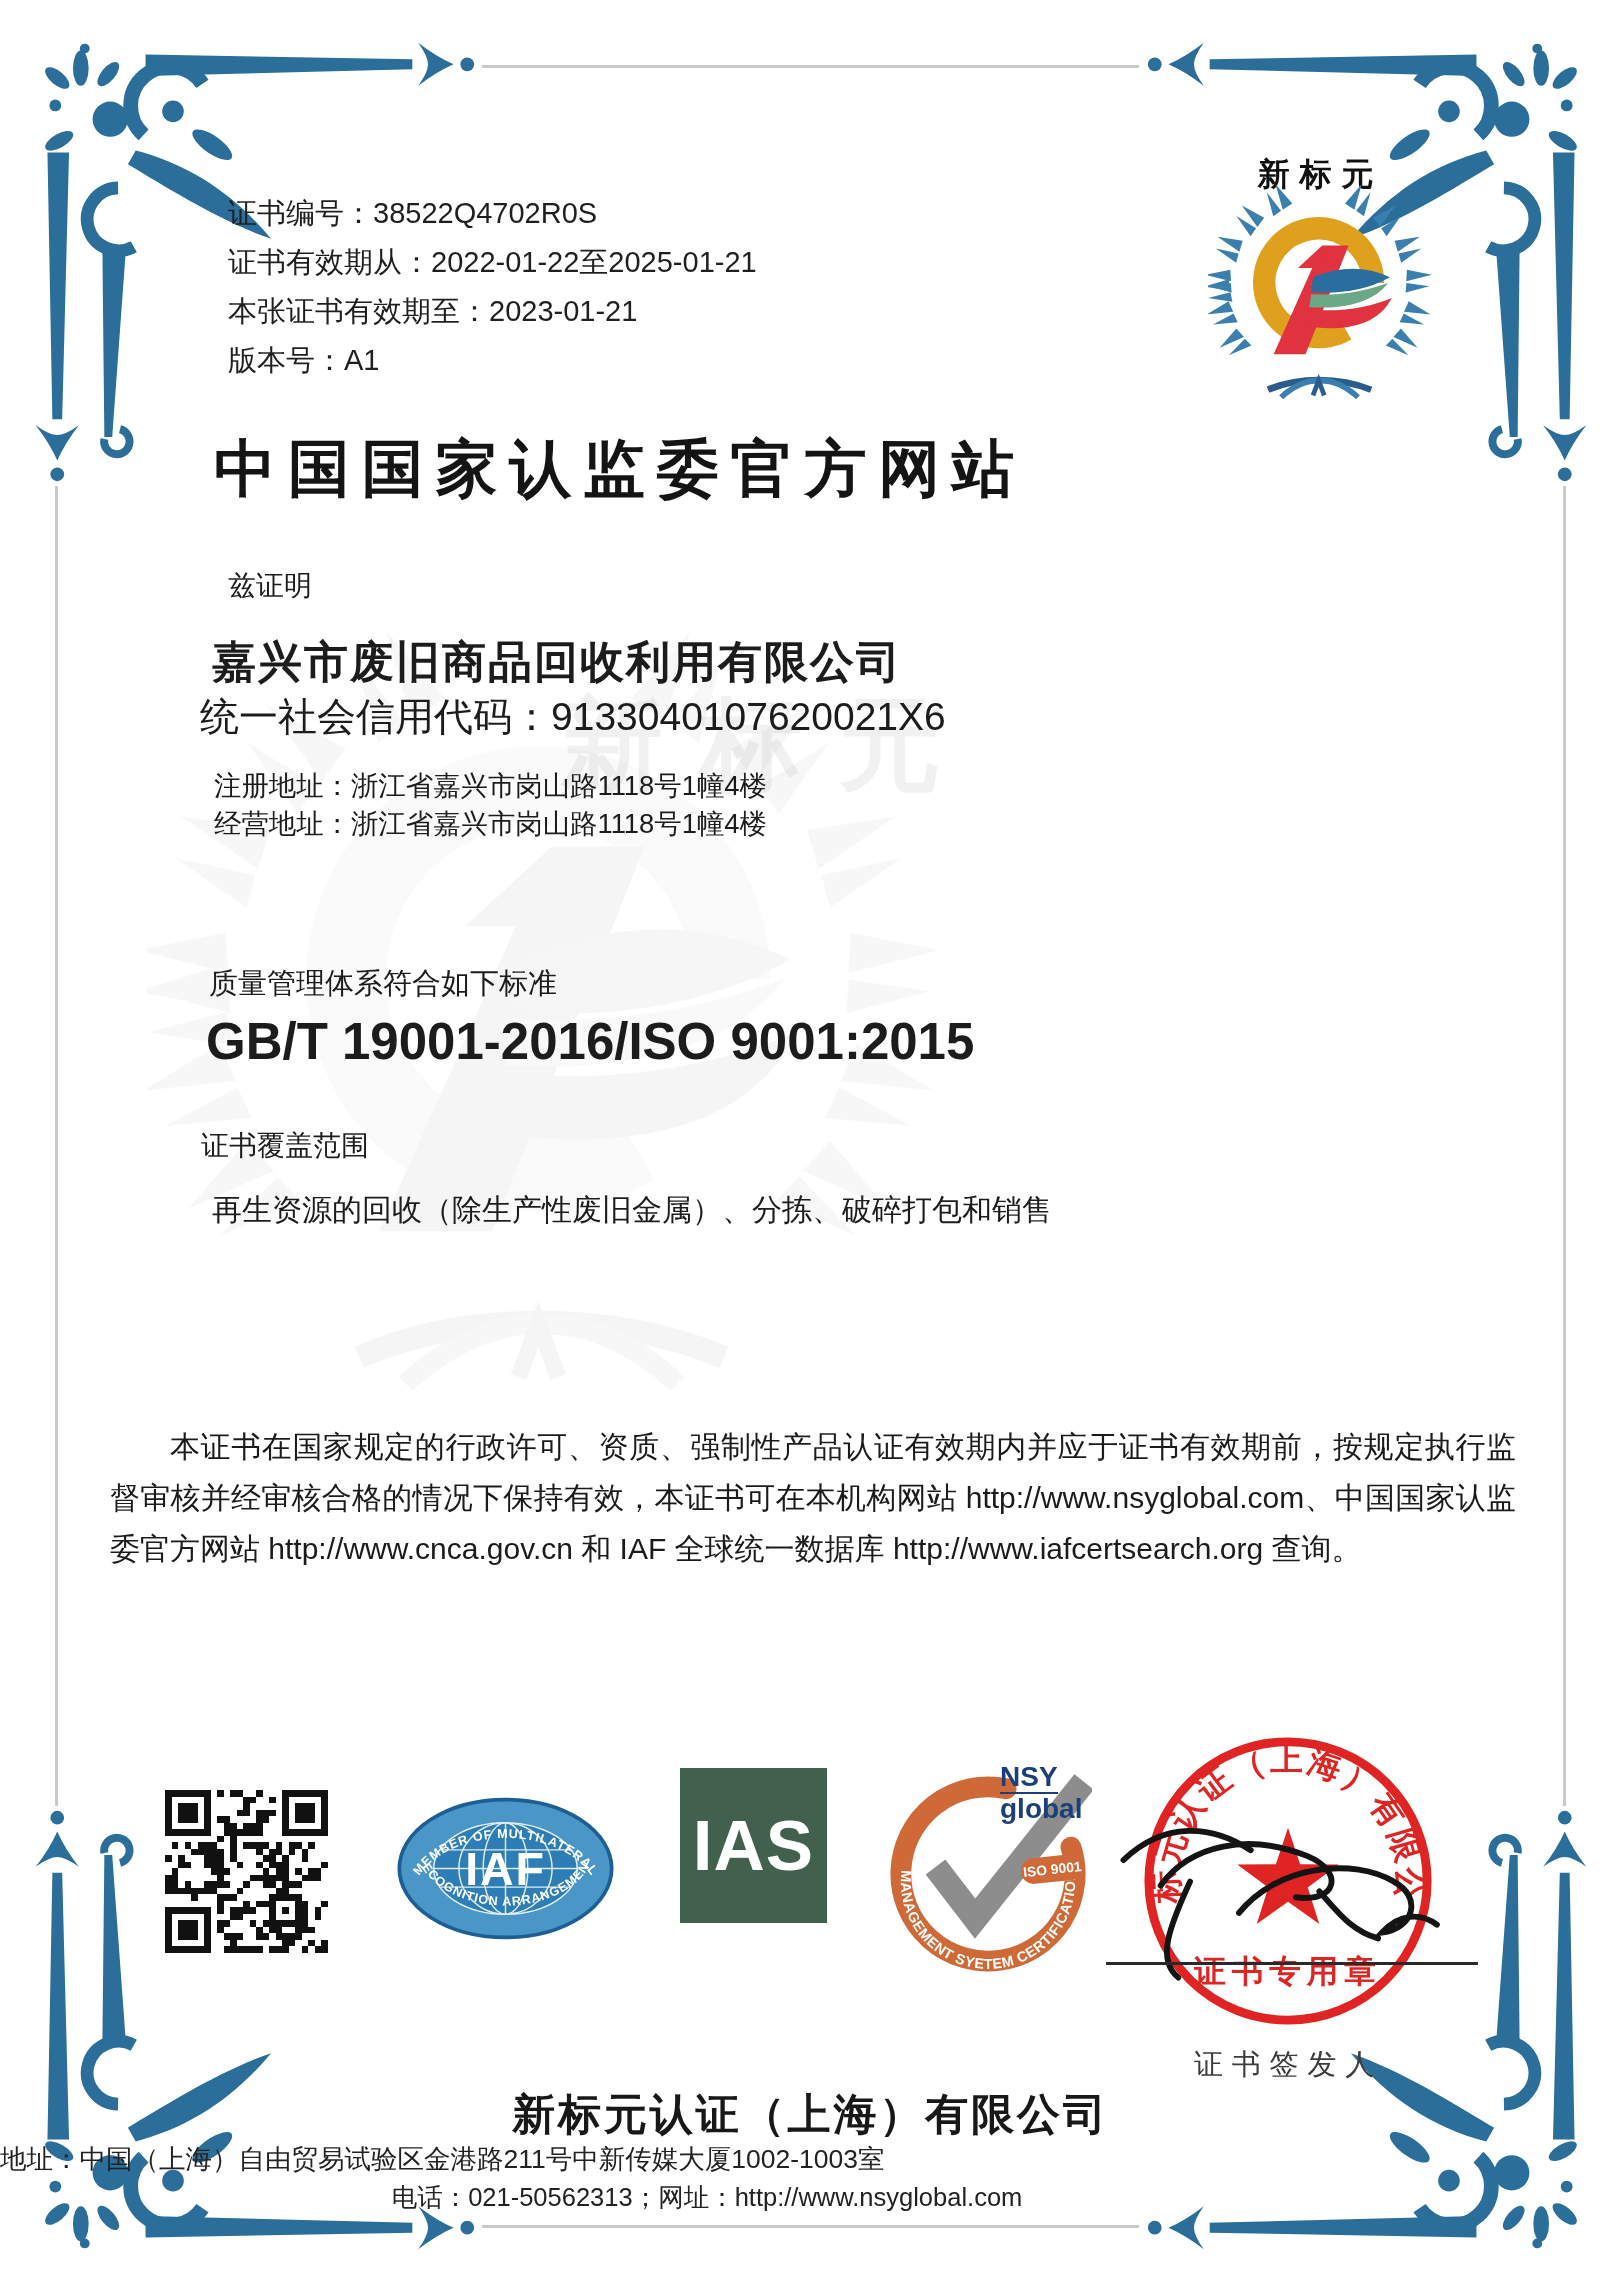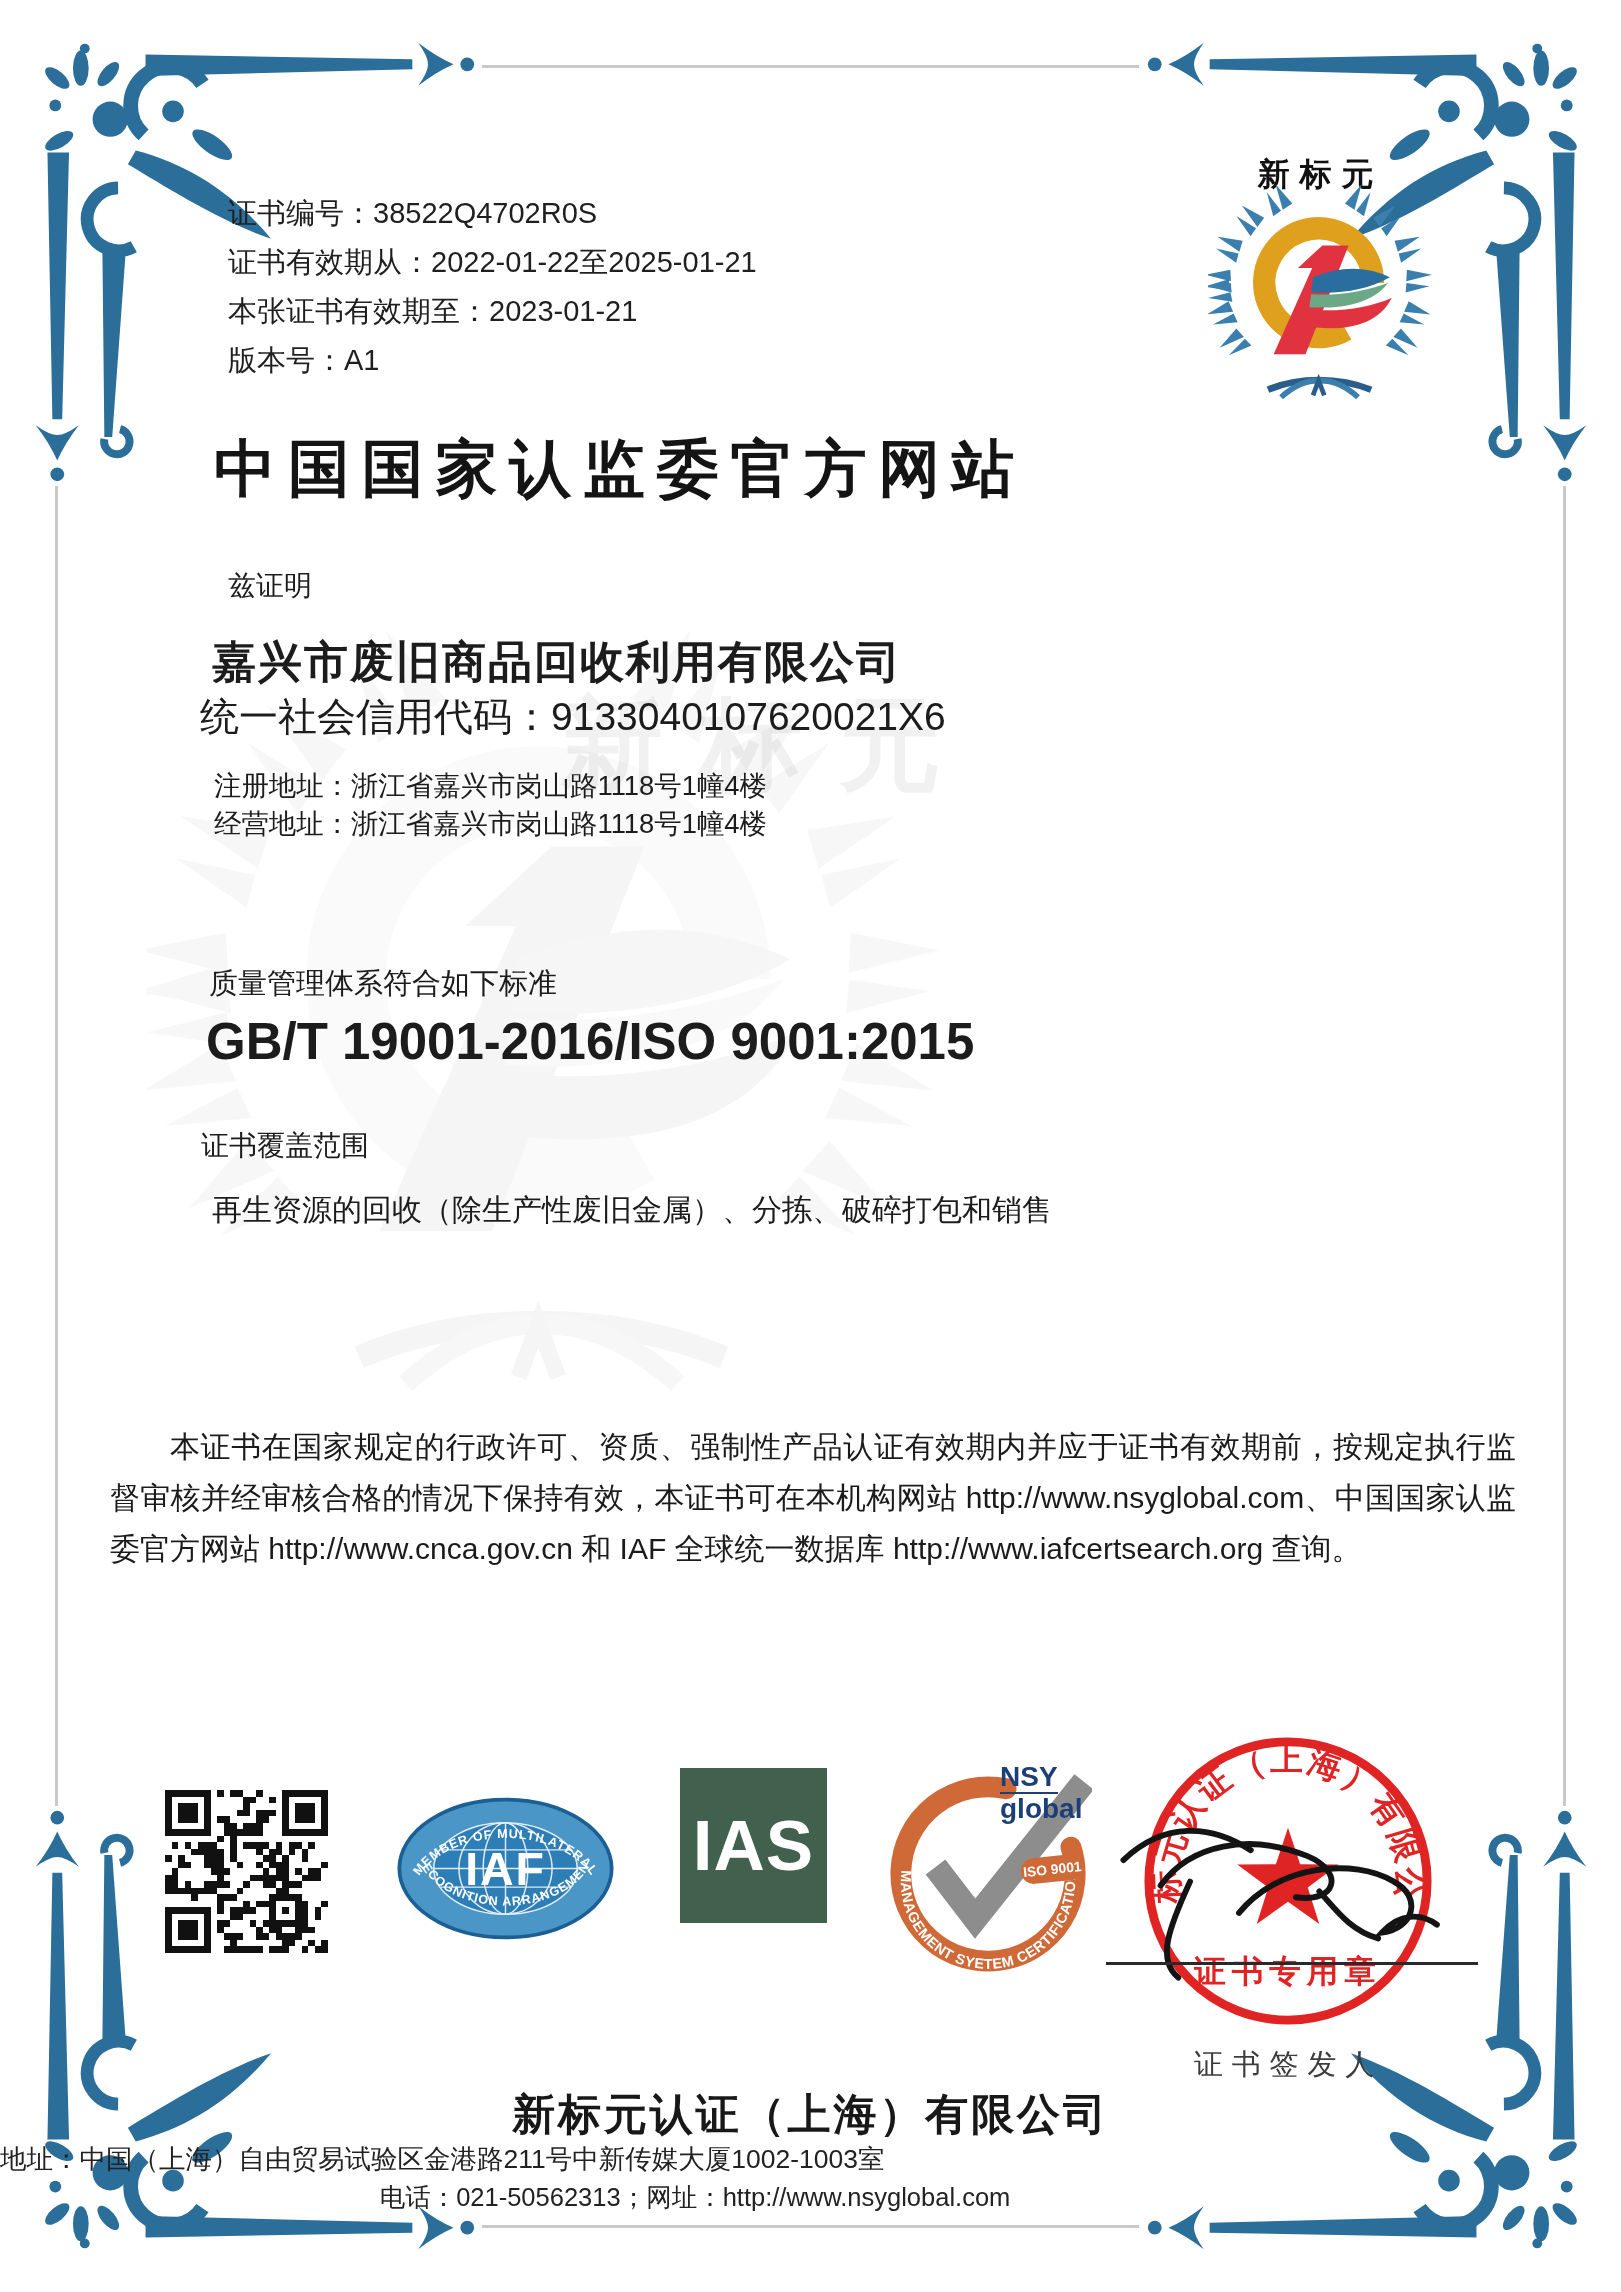--- a/index.html
+++ b/index.html
@@ -45,21 +45,21 @@
   .nsy-brand .u{border-bottom:2.9px solid #1c3f77;display:inline-block;padding-bottom:1px;}
   
   .stamp{position:absolute;left:1140px;top:1733px;}
   .sig{position:absolute;left:1096px;top:1764px;}
   .sigline{position:absolute;left:1106px;top:1962px;width:372px;height:2.9px;background:#2a2a2a;}
   .signer{position:absolute;left:1161px;top:2045px;width:255px;text-align:center;
           font-family:"Liberation Serif","DejaVu Serif",serif;font-size:29px;letter-spacing:8.8px;color:#3c3c3c;white-space:nowrap;}
   
   .f-company{position:absolute;left:0;top:2086px;width:1621px;text-align:center;font-size:43px;font-weight:700;letter-spacing:2.9px;color:#181818;}
   .f-addr{position:absolute;left:0;top:2141px;width:1621px;font-size:26.5px;color:#222;}
-  .f-contact{position:absolute;left:0;top:2180px;width:1390px;text-align:center;font-size:25.5px;color:#222;}
+  .f-contact{position:absolute;left:0;top:2180px;width:1390px;text-align:center;font-size:25.5px;color:#222;padding-left:12px;}
 </style>
 </head>
 <body>
 
 <div id="page">
 
   <svg width="0" height="0" style="position:absolute" aria-hidden="true">
     <defs>
 
       <g id="corner-art" fill="#2a6e99">

